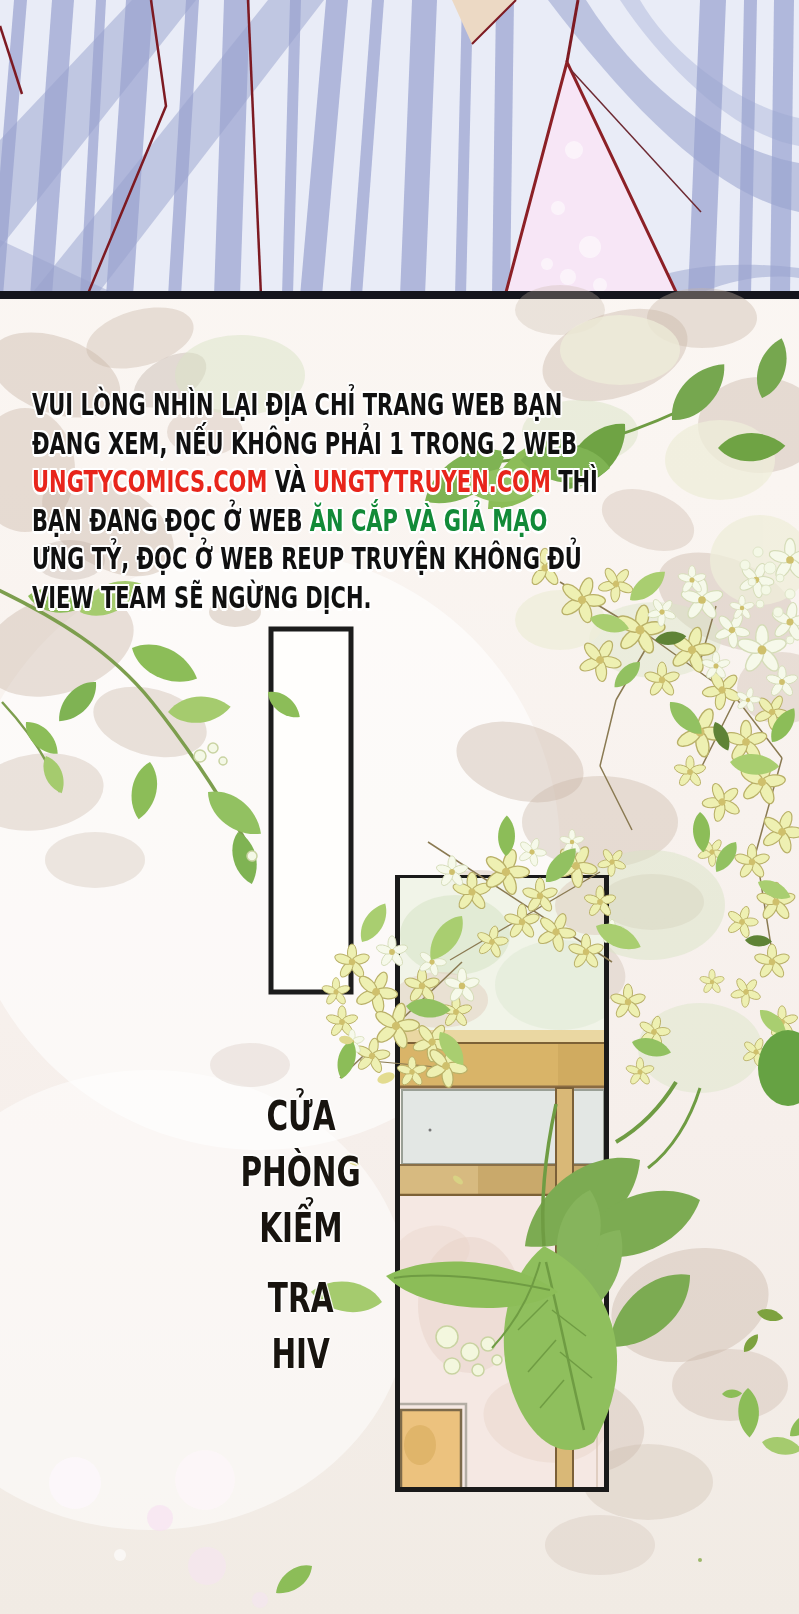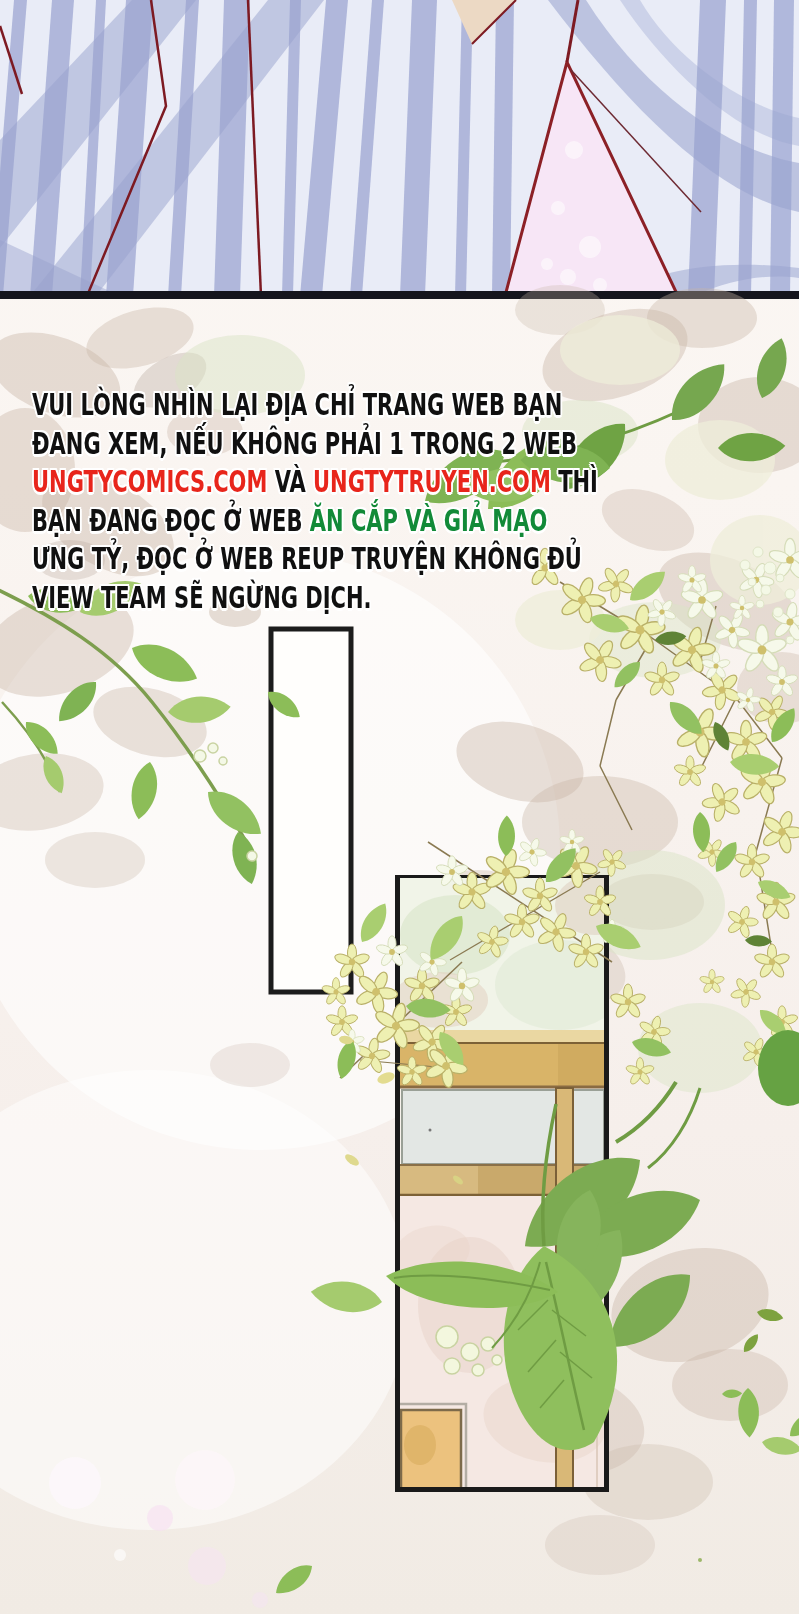--- a/index.html
+++ b/index.html
@@ -428,14 +428,21 @@
     <span class="seg">BẠN ĐANG ĐỌC Ở WEB </span><span class="seg green">ĂN CẮP VÀ GIẢ MẠO</span>
   </div>
   <div class="nline">
     <span class="seg">ƯNG TỶ, ĐỌC Ở WEB REUP TRUYỆN KHÔNG ĐỦ</span>
   </div>
   <div class="nline">
     <span class="seg">VIEW TEAM SẼ NGỪNG DỊCH.</span>
   </div>
 </div>
 
-
+<div class="caption">
+  <div class="cword">CỬA</div>
+  <div class="cword">PHÒNG</div>
+  <div class="cword">KIỂM</div>
+  <div class="cword gap-extra">TRA</div>
+  <div class="cword">HIV</div>
 </div>
 
+</div>
+
 </body></html>

